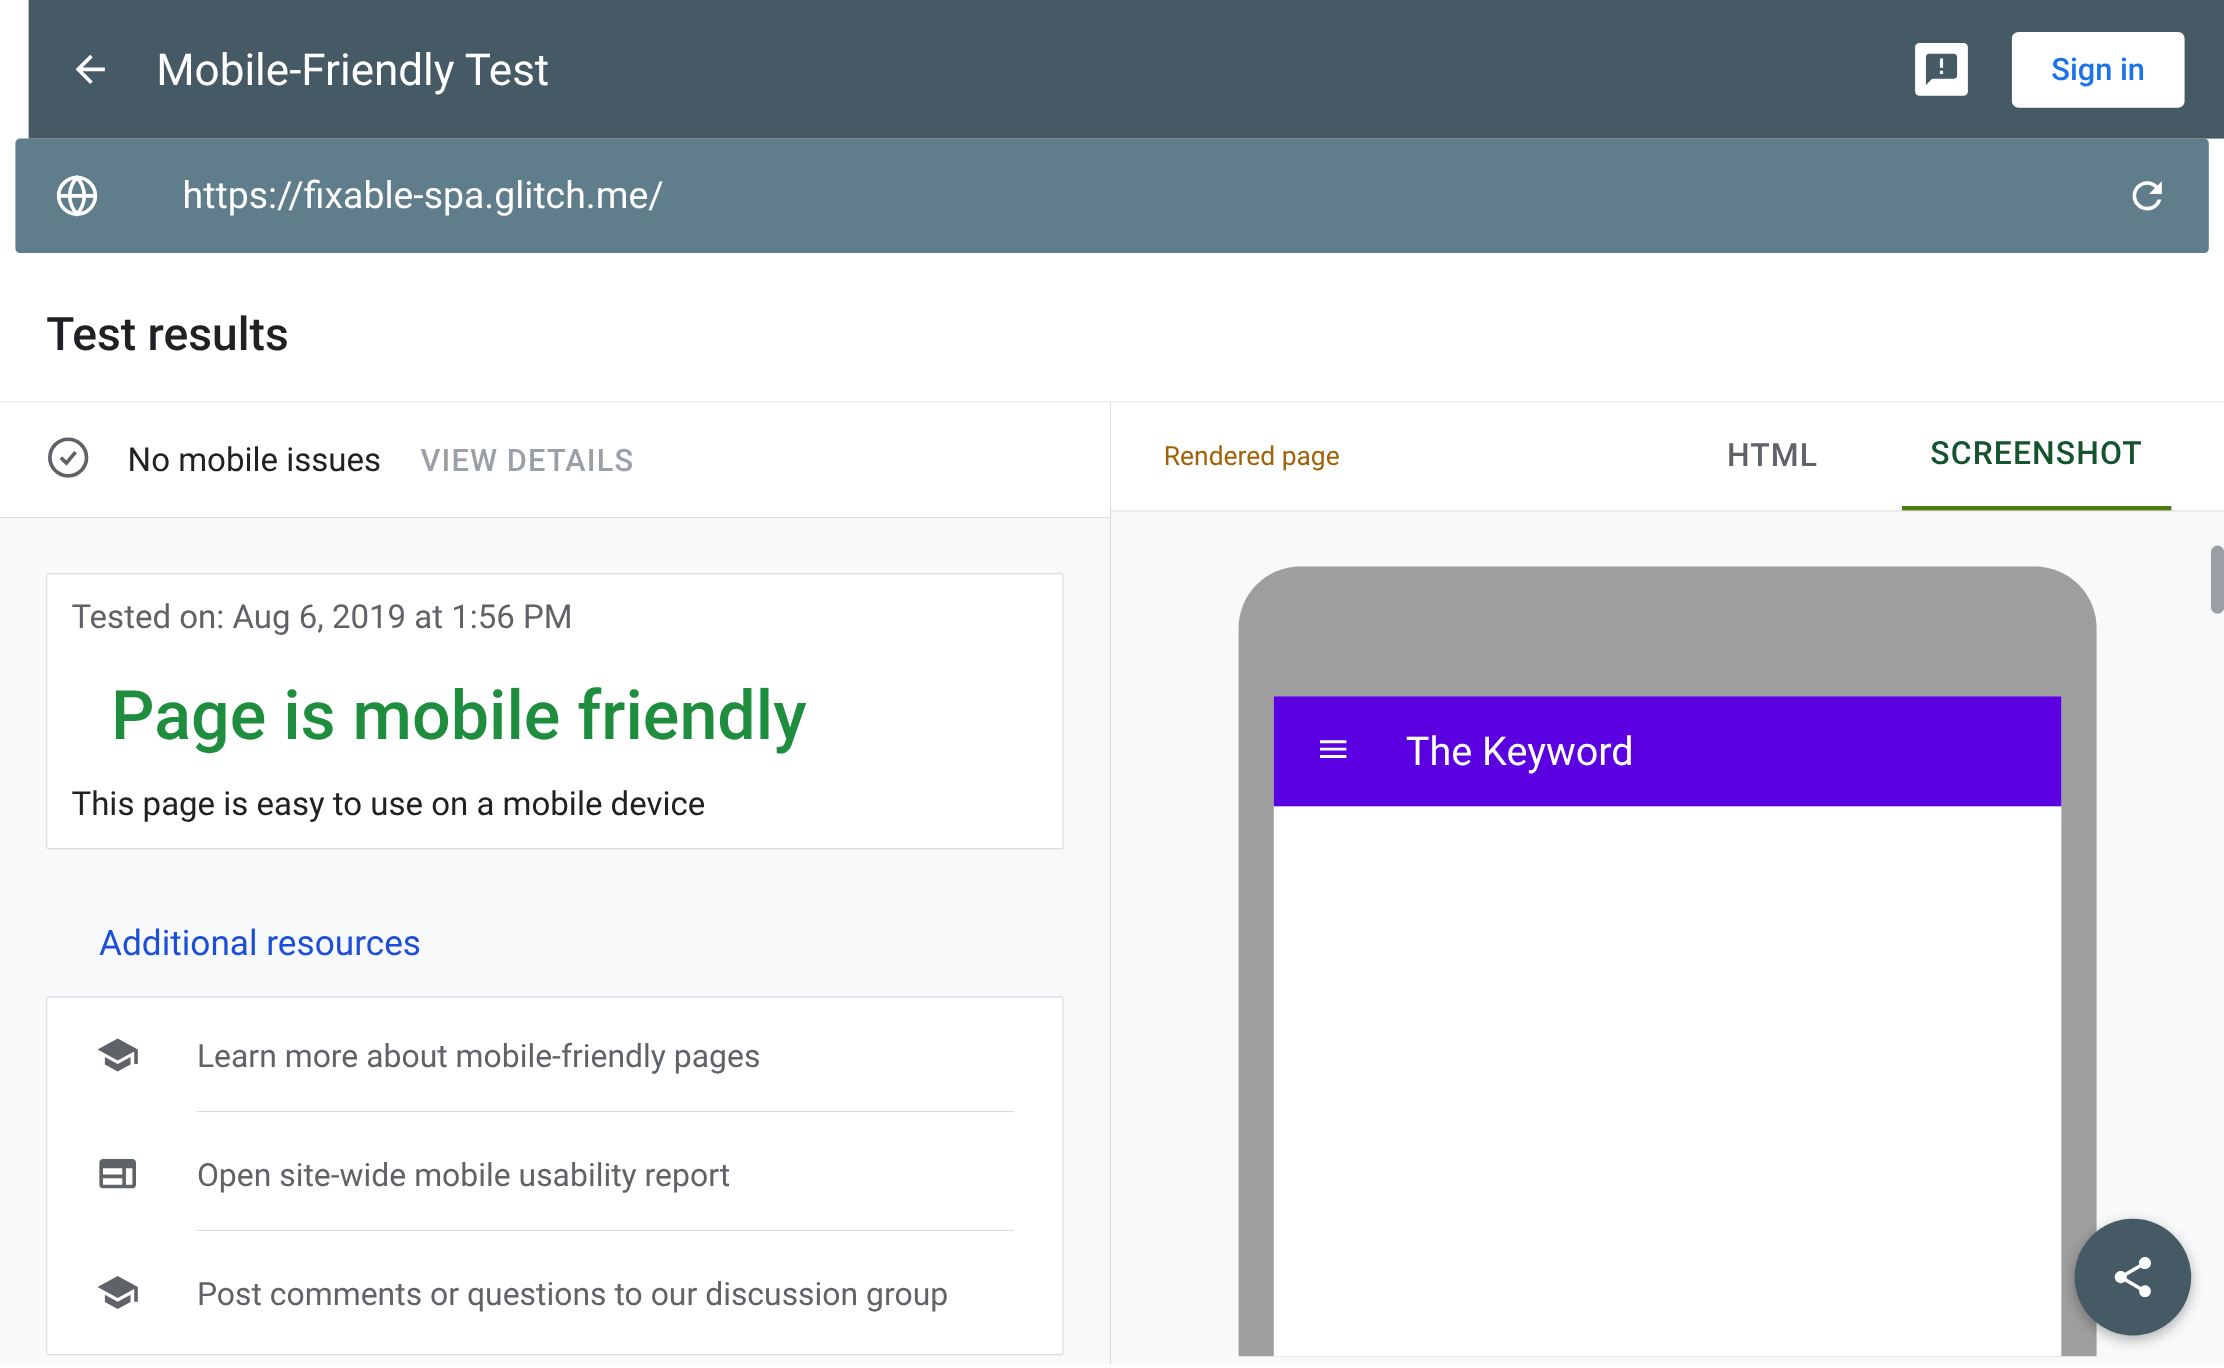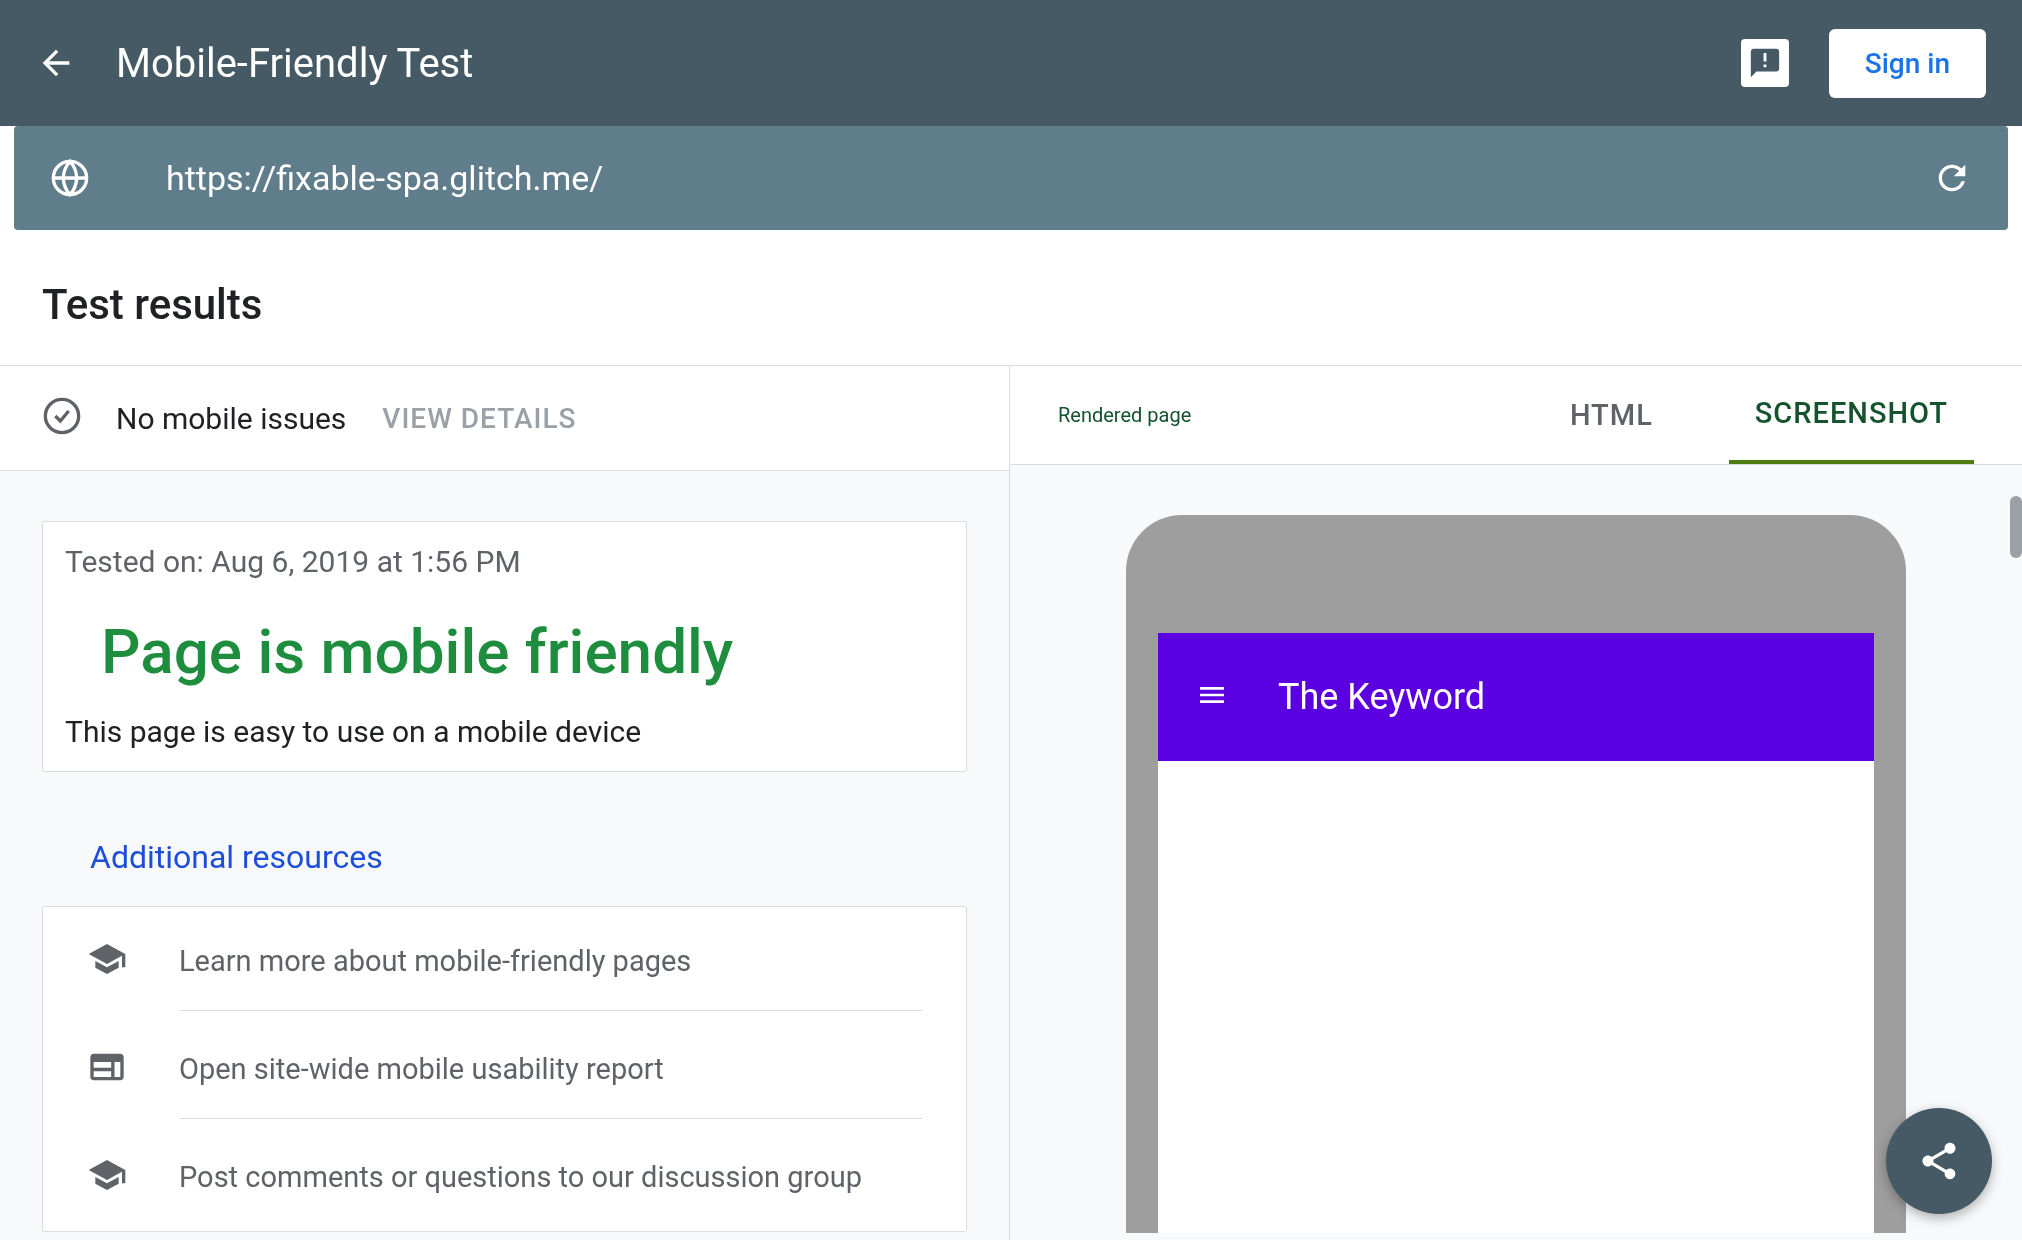--- a/index.html
+++ b/index.html
@@ -10,20 +10,21 @@
       height: 1244px;
       overflow: hidden;
       position: relative;
     }
     .top-header {
       background: #455a64;
       height: 126px;
       display: flex;
       align-items: center;
       padding: 0 36px;
+      margin-left: 26px;
     }
     .back-arrow {
       color: #fff;
       margin-right: 40px;
       display: flex;
       align-items: center;
       cursor: pointer;
     }
     .app-title {
       color: #fff;
@@ -178,22 +179,22 @@
       background: #f8f9fa;
     }
     .right-header {
       display: flex;
       align-items: center;
       padding: 30px 48px;
       border-bottom: 1px solid #dadce0;
       background: #fff;
     }
     .rendered-label {
-      color: #14532d;
-      font-size: 20px;
+      color: #a16207;
+      font-size: 24px;
       flex: 1;
     }
     .tab {
       font-size: 29px;
       font-weight: 500;
       letter-spacing: 1px;
       padding: 0 26px 30px 26px;
       margin-bottom: -30px;
       cursor: pointer;
     }
@@ -213,21 +214,21 @@
       background: #9e9e9e;
       border-radius: 56px 56px 0 0;
       padding: 118px 32px 0 32px;
     }
     .phone-screen {
       background: #fff;
       height: 600px;
     }
     .kw-header {
       background: #5b00e0;
-      height: 128px;
+      height: 100px;
       display: flex;
       align-items: center;
       padding: 0 38px;
     }
     .kw-menu {
       margin-right: 50px;
     }
     .kw-title {
       color: #fff;
       font-size: 36px;

